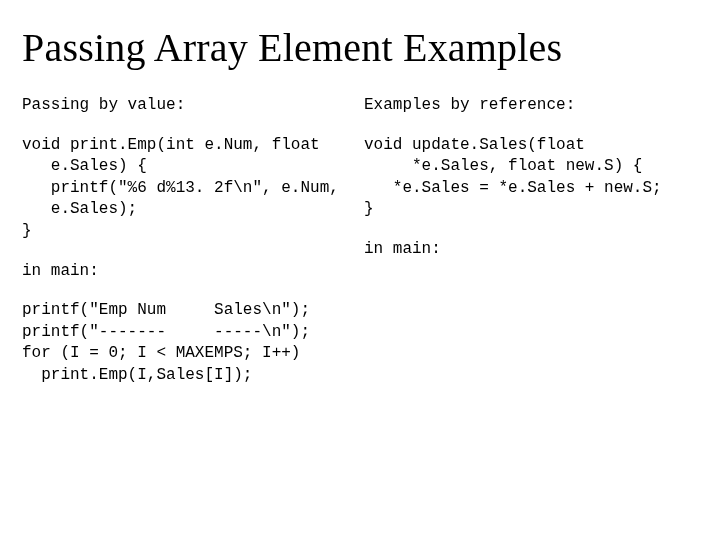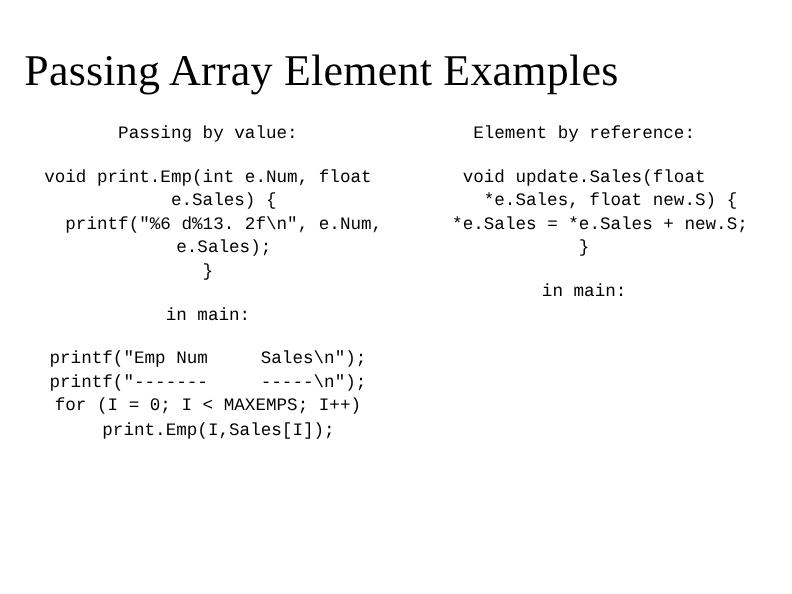--- a/index.html
+++ b/index.html
@@ -14,32 +14,31 @@
   }
   .slide {
     box-sizing: border-box;
     width: 720px;
     height: 540px;
     padding: 24px 22px 0 22px;
   }
   .title {
     font-size: 40px;
     font-weight: 400;
-    margin: 16px 0 24px 0;
+    margin: 0 0 24px 0;
     letter-spacing: 0.2px;
   }
   .cols {
     display: flex;
     flex-direction: row;
     gap: 8px;
   }
   .col {
     flex: 1 1 50%;
     min-width: 0;
-    text-align: center;
   }
   .code {
     font-family: "Courier New", Courier, monospace;
     font-size: 16px;
     line-height: 1.35;
     white-space: pre;
   }
   .block {
     margin-bottom: 18px;
   }
@@ -60,21 +59,21 @@
    e.Sales);
 }</div>
       <div class="code block">in main:</div>
       <div class="code">printf("Emp Num     Sales\n");
 printf("-------     -----\n");
 for (I = 0; I &lt; MAXEMPS; I++)
   print.Emp(I,Sales[I]);</div>
     </div>
 
     <div class="col">
-      <div class="code block">Element by reference:</div>
+      <div class="code block">Examples by reference:</div>
       <div class="code block">void update.Sales(float
      *e.Sales, float new.S) {
    *e.Sales = *e.Sales + new.S;
 }</div>
       <div class="code block">in main:</div>
     </div>
 
   </div>
 </div>
 

